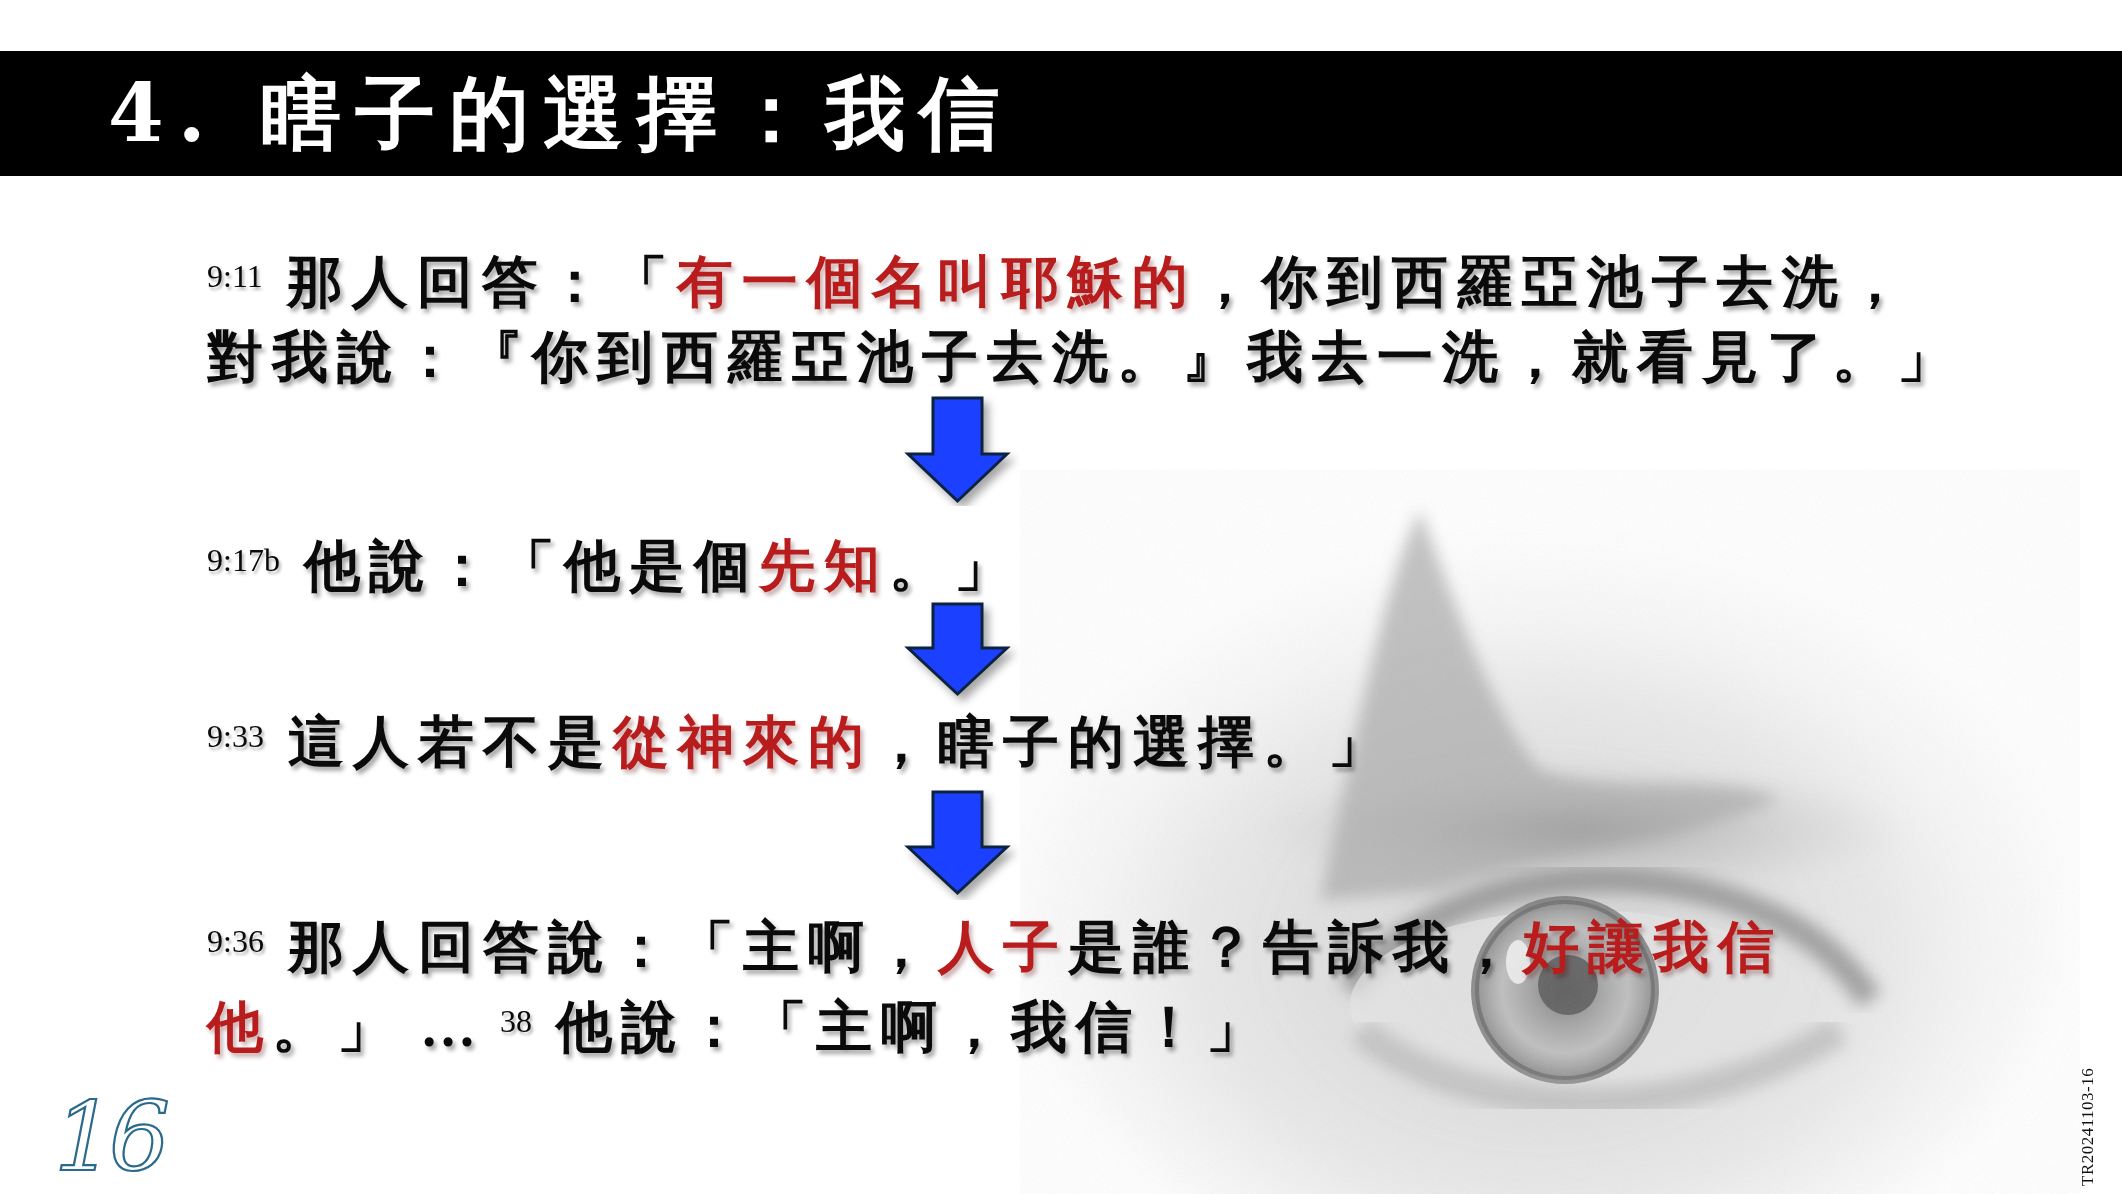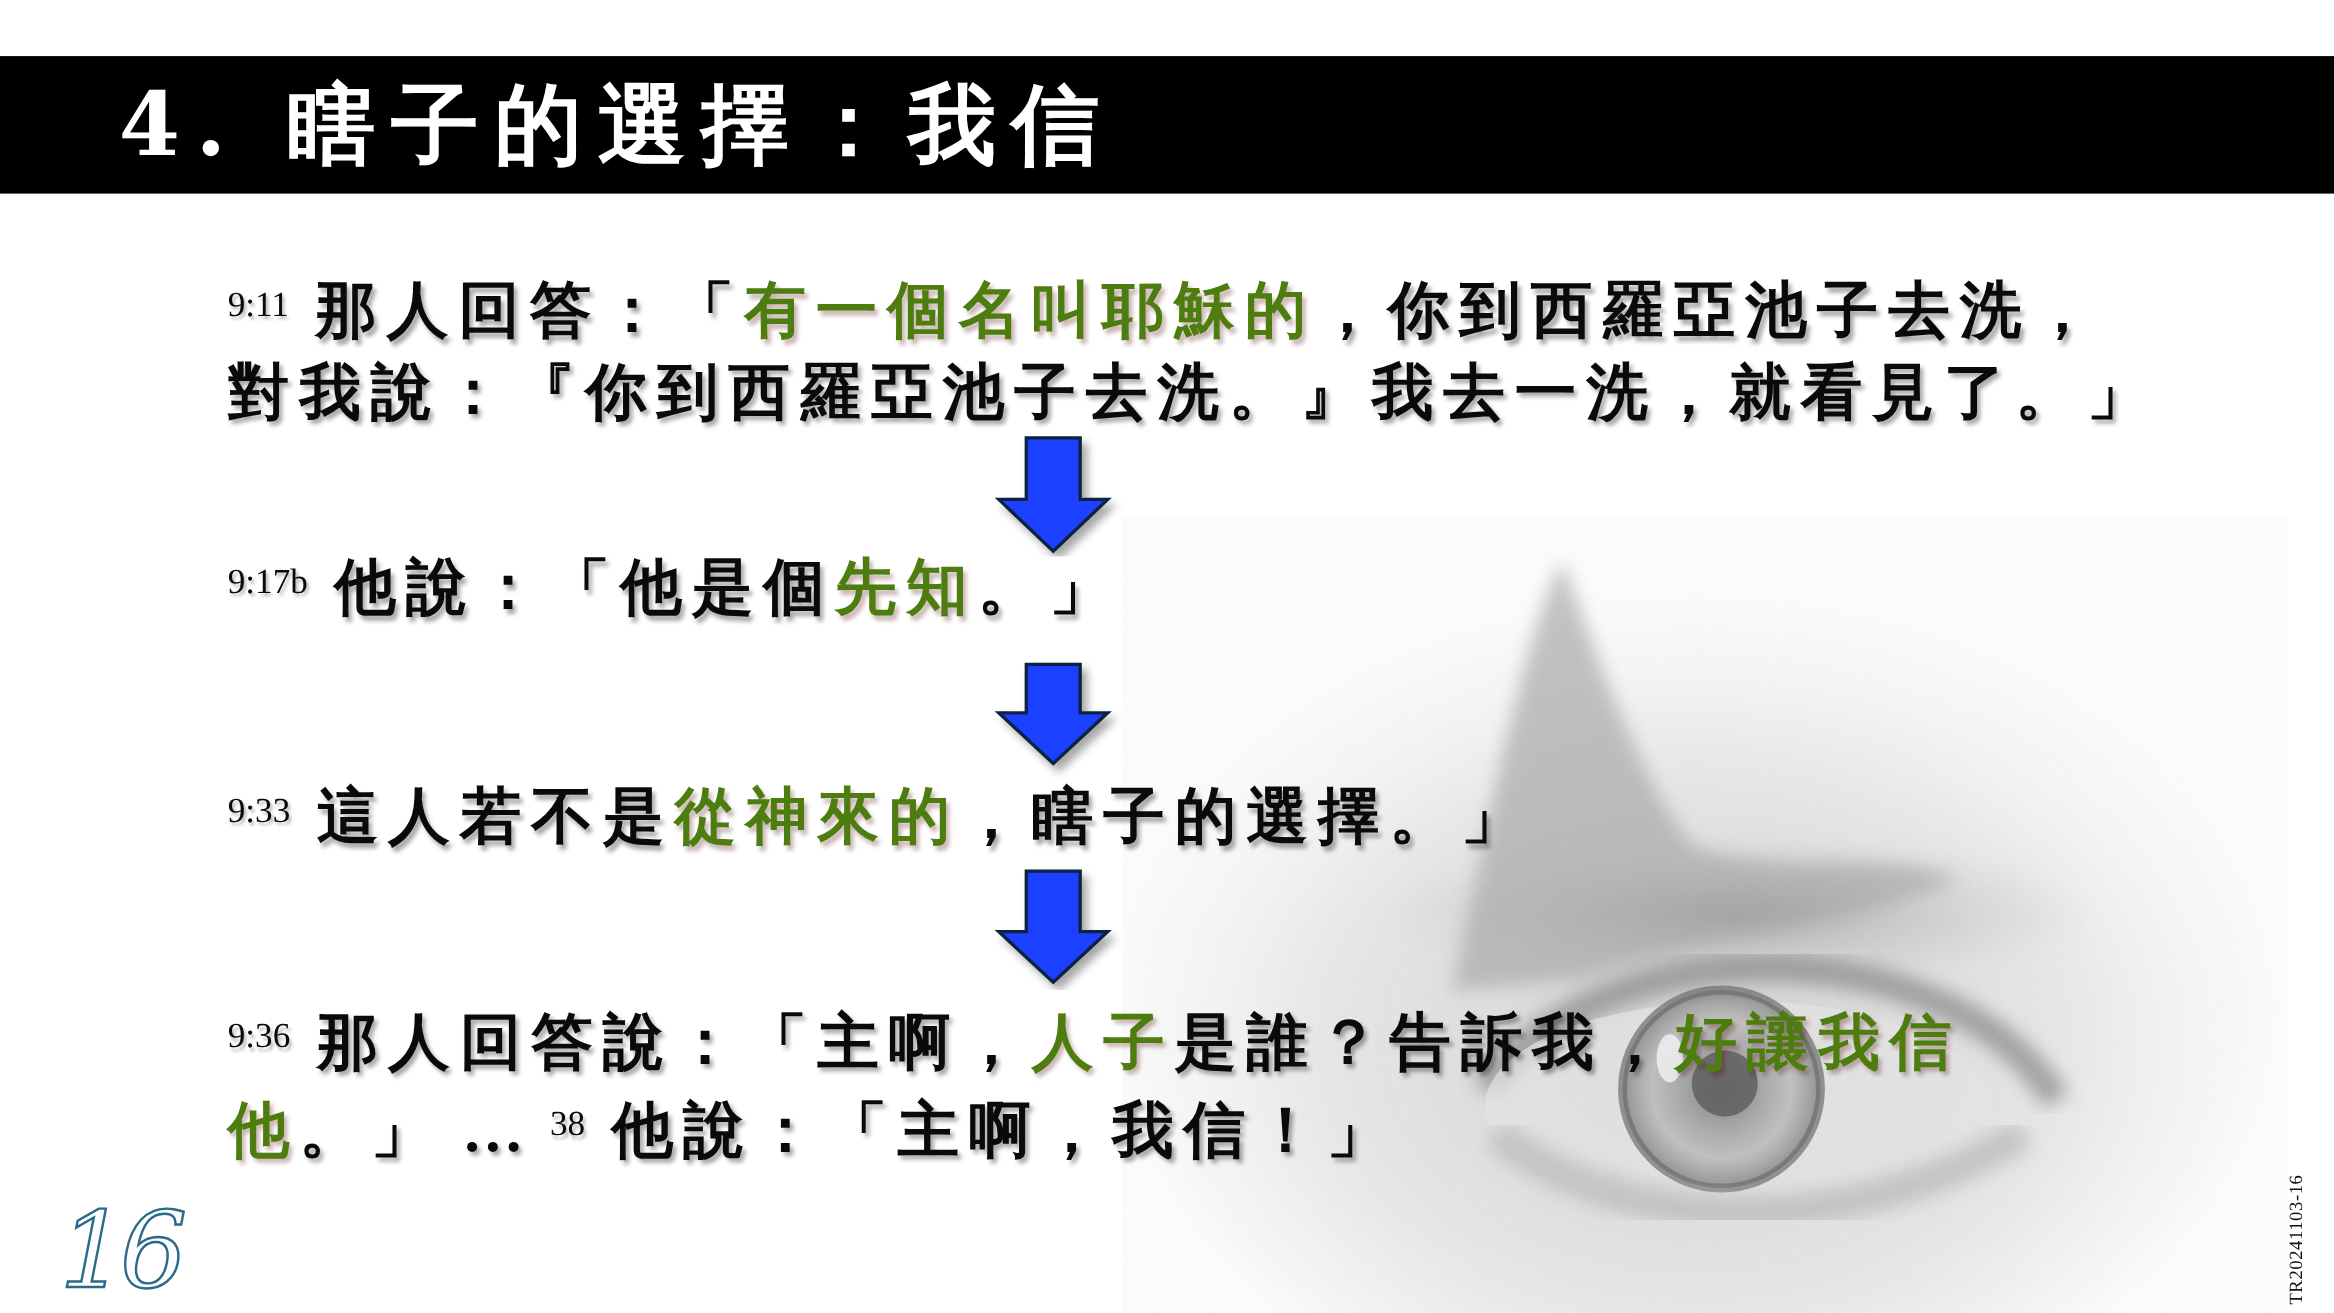--- a/index.html
+++ b/index.html
@@ -32,21 +32,21 @@
     letter-spacing: 9px;
     text-shadow: 3px 4px 4px rgba(0,0,0,0.35);
     font-family: "DejaVu Serif", serif;
   }
   .ref {
     font-family: "Liberation Serif", serif; font-weight: normal;
     font-size: 32px; letter-spacing: 0; vertical-align: 14px; margin-right: 24px;
     text-shadow: 2px 3px 3px rgba(0,0,0,0.3);
   }
   .ref-inline { margin-left: 22px; }
-  .seg.red { color: #4d7c0f; text-shadow: 3px 4px 4px rgba(80,0,0,0.30); }
+  .seg.red { color: #b91c1c; text-shadow: 3px 4px 4px rgba(80,0,0,0.30); }
   .ellipsis {
     font-family: "Liberation Serif", serif; letter-spacing: 2px; margin-left: 18px;
   }
 
   
   .arrow { position: absolute; left: 900px; width: 120px; height: 112px; }
 
   
   .page-num {
     position: absolute; left: 50px; top: 1078px; width: 120px; height: 110px;
@@ -132,21 +132,21 @@
 
   <svg class="arrow" style="top:394px;" viewBox="0 0 120 112" xmlns="http://www.w3.org/2000/svg">
     <defs>
         <filter id="ash1" x="-20%" y="-20%" width="150%" height="150%">
           <feDropShadow dx="5" dy="6" stdDeviation="4" flood-color="#000" flood-opacity="0.35"></feDropShadow>
         </filter>
       </defs>
     <path d="M33 4 H82 V60 H107 L57.5 107 L8 60 H33 Z" fill="#1f3fff" stroke="#0d2440" stroke-width="3" filter="url(#ash1)"></path>
   </svg>
 
-  <div class="line" style="left:207px; top:492px;text-align:right;">
+  <div class="line" style="left:207px; top:524px;text-align:right;">
     <span class="ref">9:17b</span><span class="seg">他說：「他是個</span><span class="seg red">先知</span><span class="seg">。」</span>
   </div>
 
   <svg class="arrow" style="top:600px;" viewBox="0 0 120 112" xmlns="http://www.w3.org/2000/svg">
     <defs>
         <filter id="ash2" x="-20%" y="-20%" width="150%" height="150%">
           <feDropShadow dx="5" dy="6" stdDeviation="4" flood-color="#000" flood-opacity="0.35"></feDropShadow>
         </filter>
       </defs>
     <path d="M33 4 H82 V48 H107 L57.5 94 L8 48 H33 Z" fill="#1f3fff" stroke="#0d2440" stroke-width="3" filter="url(#ash2)"></path>

